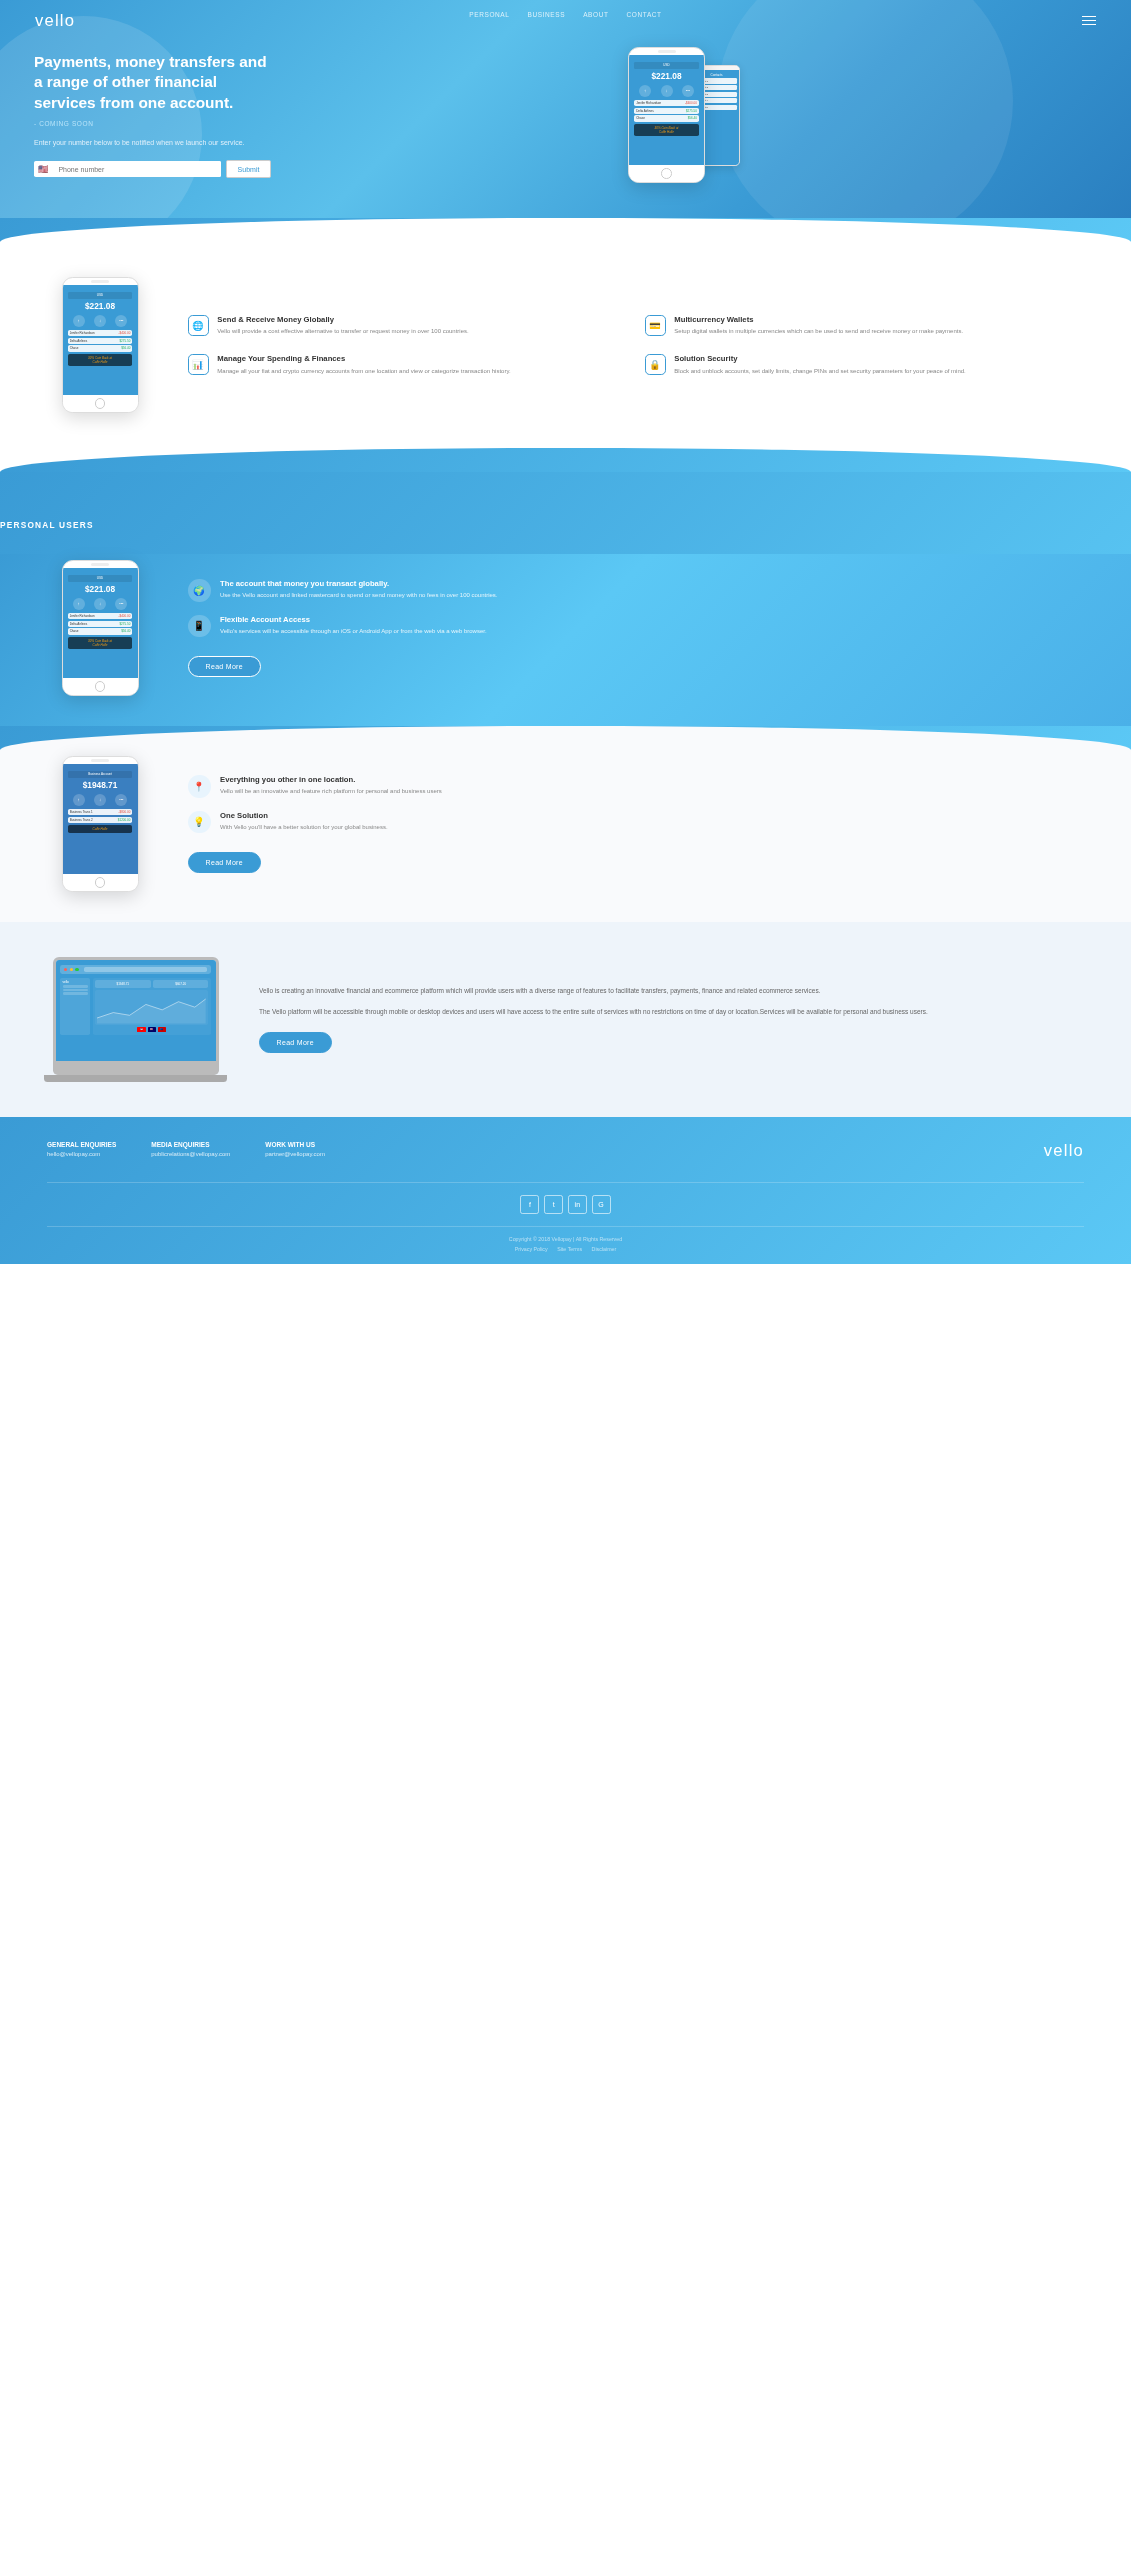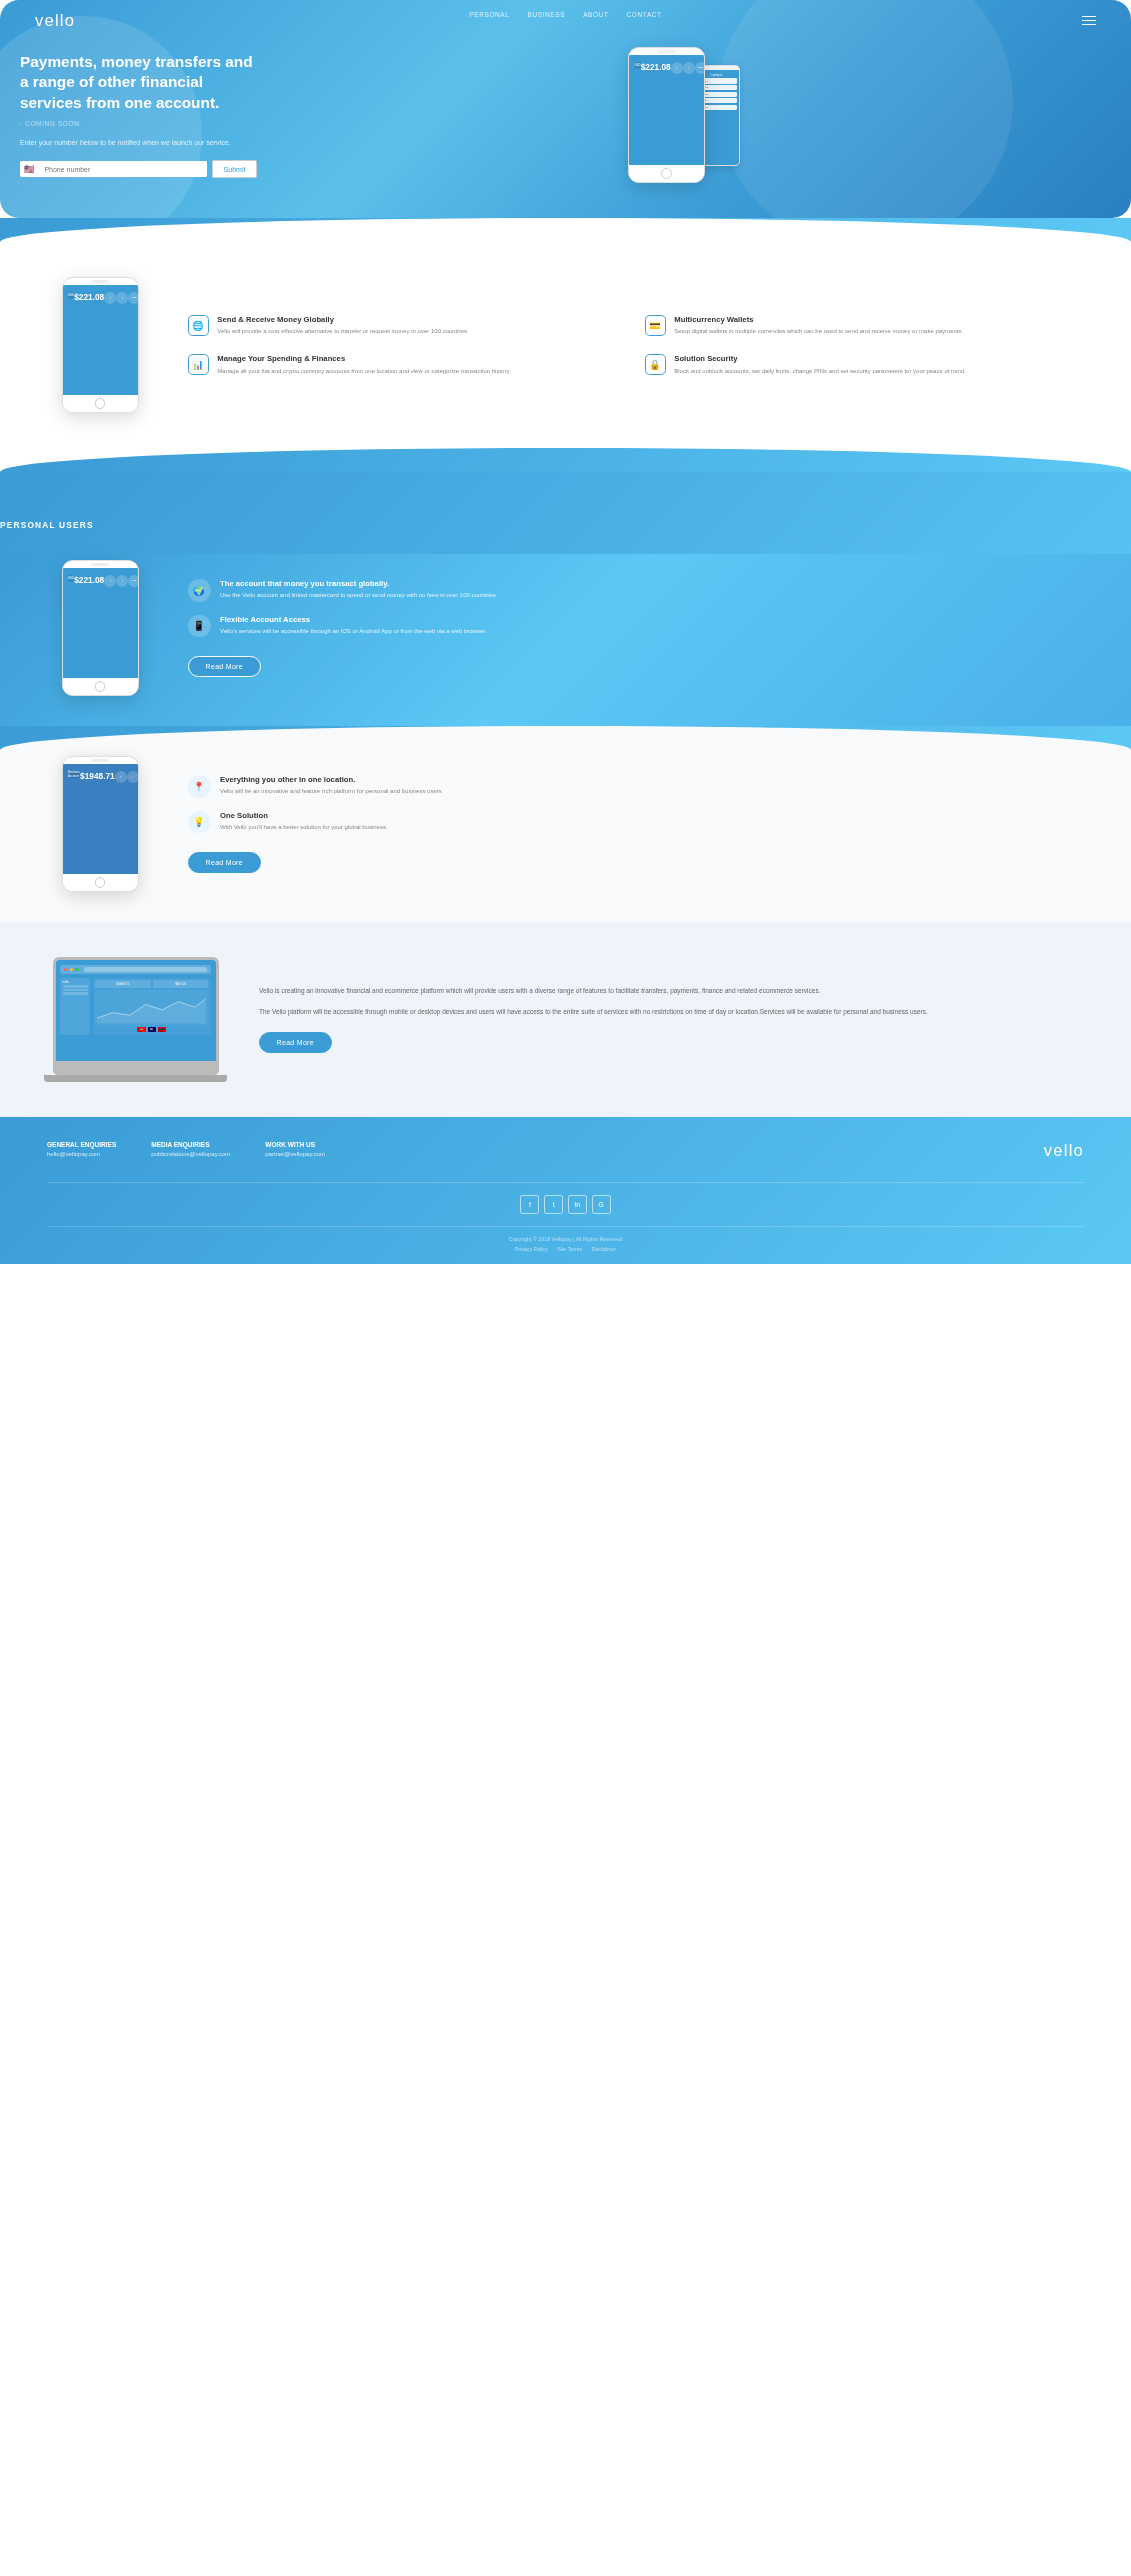--- a/index.html
+++ b/index.html
@@ -16,22 +16,21 @@
     .nav-menu-icon span { display: block; width: 14px; height: 1.2px; background: #fff; }
 
     
     .hero {
       background: linear-gradient(135deg, #3a9bd5 0%, #5bc0eb 40%, #3a9bd5 70%, #2a7fc0 100%);
       min-height: 201px;
       position: relative;
       overflow: hidden;
       display: flex;
       align-items: center;
-      padding: 47px 20px 35px;
-      border-radius: 19px;
+      padding: 47px 34px 35px;
     }
     .hero::before {
       content: '';
       position: absolute;
       bottom: -35px; left: -35px;
       width: 237px; height: 237px;
       background: rgba(255,255,255,0.12);
       border-radius: 50%;
     }
     .hero::after {
@@ -151,21 +150,21 @@
     .footer-contact-title { color: #fff; font-weight: 700; font-size: 6.5px; margin-bottom: 3.5px; }
     .footer-contact-email { color: rgba(255,255,255,0.8); font-size: 6px; }
     .footer-social { display: flex; gap: 4.7px; justify-content: center; margin: 12px 0; }
     .social-icon { width: 19px; height: 19px; border: 1.2px solid rgba(255,255,255,0.6); border-radius: 2.4px; display: flex; align-items: center; justify-content: center; color: #fff; font-size: 7px; cursor: pointer; }
     .footer-bottom { text-align: center; font-size: 5.3px; color: rgba(255,255,255,0.6); margin-top: 6px; }
     .footer-links { display: flex; justify-content: center; gap: 9.5px; margin-top: 4.7px; }
     .footer-links a { color: rgba(255,255,255,0.6); font-size: 5.3px; text-decoration: none; }
     .footer-divider { height: 0.6px; background: rgba(255,255,255,0.2); margin: 9.5px 0; }
 
     
-    .phone-inner { background: #3a9bd5; height: 100%; display: flex; padding: 3px; }
+    .phone-inner { background: #3a9bd5; height: 100%; display: flex; flex-direction: column; padding: 3px; }
     .phone-header-bar { background: rgba(0,0,0,0.1); height: 7px; border-radius: 1.2px; margin-bottom: 2.4px; display: flex; justify-content: center; align-items: center; }
     .phone-balance-section { text-align: center; margin-bottom: 3.5px; }
     .phone-action-row { display: flex; justify-content: space-around; margin-bottom: 3.5px; }
     .phone-action-btn { width: 12px; height: 12px; background: rgba(255,255,255,0.2); border-radius: 50%; display: flex; align-items: center; justify-content: center; font-size: 4.1px; color: #fff; }
     .phone-list-item { background: rgba(255,255,255,0.9); border-radius: 1.8px; padding: 1.2px 1.8px; margin-bottom: 1.2px; display: flex; justify-content: space-between; align-items: center; }
     .phone-list-name { font-size: 3px; color: #333; }
     .phone-list-amount { font-size: 3px; color: #e74c3c; }
     .phone-list-amount.pos { color: #27ae60; }
     .phone-cashback-bar { background: rgba(0,0,0,0.6); border-radius: 1.8px; padding: 1.8px; text-align: center; margin-top: 1.2px; }
     .phone-cashback-text { font-size: 3px; color: #f39c12; font-style: italic; }

